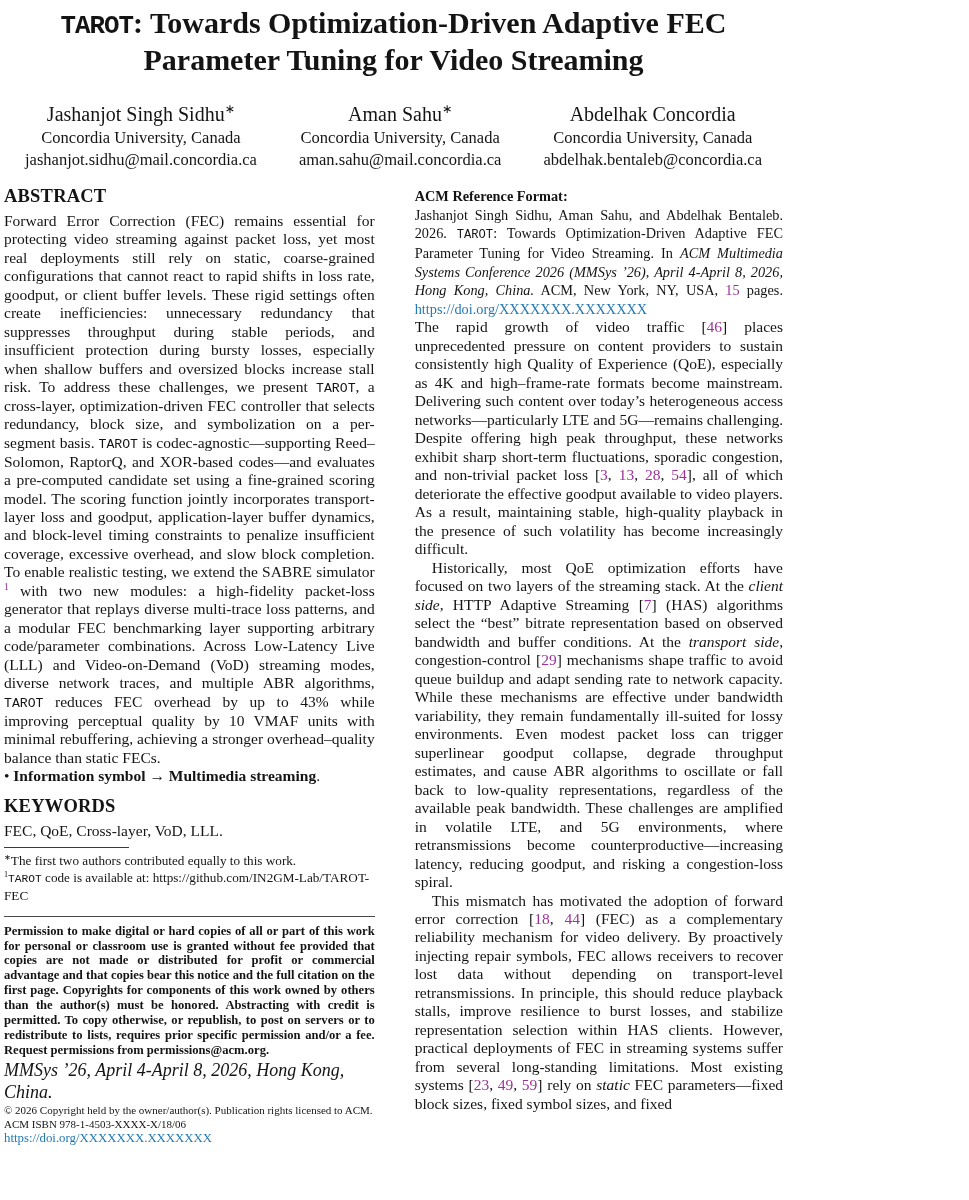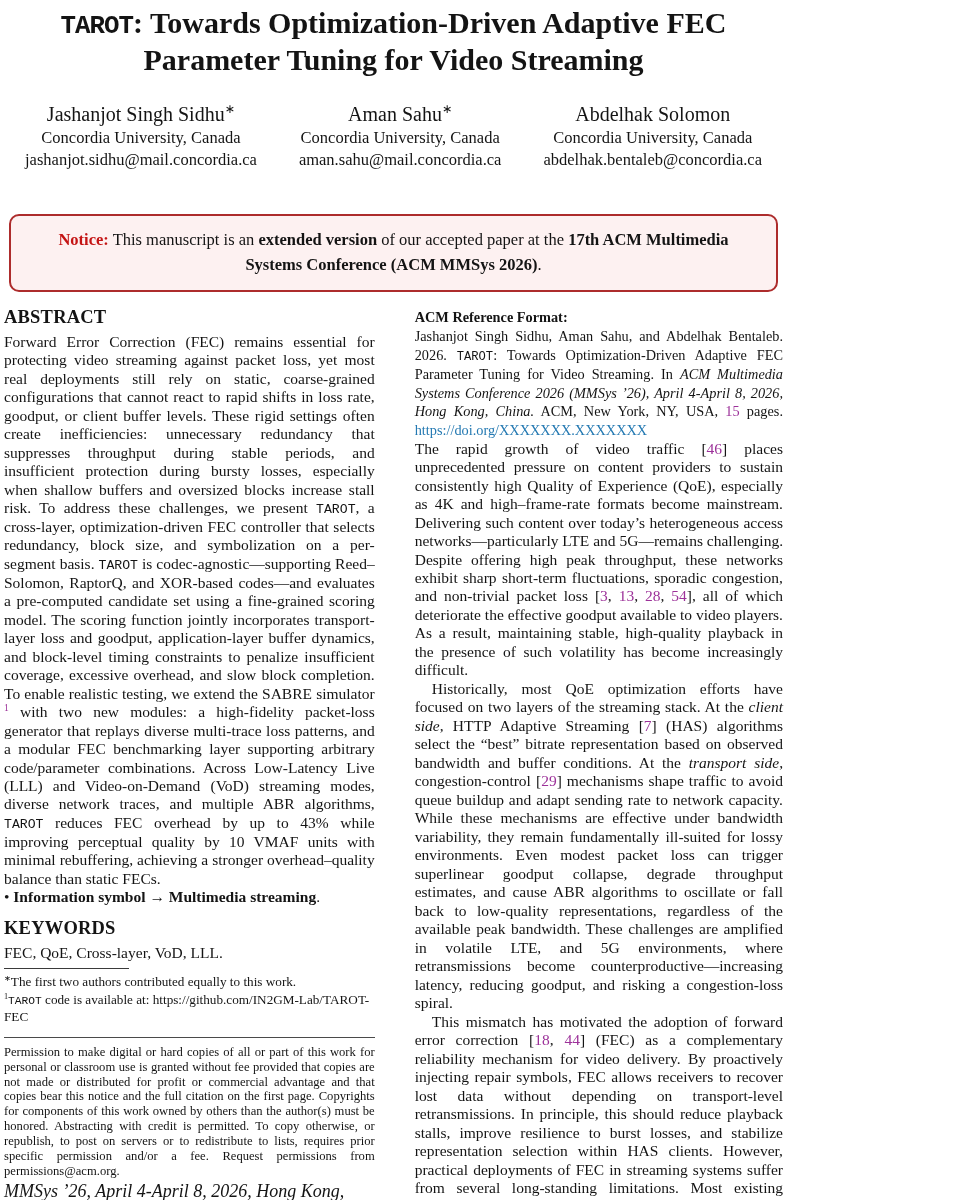--- a/index.html
+++ b/index.html
@@ -83,20 +83,21 @@
     margin:0;
     font-size:13.2px;
     line-height:1.32;
   }
   .perm-rule{width:100%;border:0;border-top:1.4px solid #4a4a4a;margin:11px 0 7px 0;}
   .perm{
     margin:0;
     font-size:12.6px;
     line-height:1.185;
     text-align:justify;
+    font-weight:bold;
   }
   .conf-line{font-style:italic;font-size:18px;line-height:1.25;margin:1px 0 0 0;}
   .meta-line{font-size:11px;line-height:1.25;margin:0;}
   .doi-link{font-size:12.8px;line-height:1.25;margin:0;color:var(--link,#2479b2);cursor:pointer;}
   
   .ref-head{font-size:14.3px;font-weight:bold;margin:2px 0 1px 0;}
   .ref-body{
     margin:0;
     font-size:14.3px;
     line-height:1.3;
@@ -121,29 +122,26 @@
       <div class="author-name"><span>Jashanjot Singh Sidhu</span><span class="seg-sup">∗</span></div>
       <div class="author-affil">Concordia University, Canada</div>
       <div class="author-email">jashanjot.sidhu@mail.concordia.ca</div>
     </div>
     <div class="author">
       <div class="author-name"><span>Aman Sahu</span><span class="seg-sup">∗</span></div>
       <div class="author-affil">Concordia University, Canada</div>
       <div class="author-email">aman.sahu@mail.concordia.ca</div>
     </div>
     <div class="author">
-      <div class="author-name"><span>Abdelhak Solomon</span></div>
+      <div class="author-name"><span>Abdelhak Concordia</span></div>
       <div class="author-affil">Concordia University, Canada</div>
       <div class="author-email">abdelhak.bentaleb@concordia.ca</div>
     </div>
   </div>
 
-  <div class="notice">
-    <span><span class="seg-red">Notice:</span><span> This manuscript is an </span><span class="seg-b">extended version</span><span> of our accepted paper at the </span><span class="seg-b">17th ACM Multimedia Systems Conference (ACM MMSys 2026)</span><span>.</span></span>
-  </div>
 
   <div class="columns">
 
     <div class="col col-left">
       <h2 class="sec">ABSTRACT</h2>
       <p class="body"><span>Forward Error Correction (FEC) remains essential for protecting video streaming against packet loss, yet most real deployments still rely on static, coarse-grained configurations that cannot react to rapid shifts in loss rate, goodput, or client buffer levels. These rigid settings often create inefficiencies: unnecessary redundancy that suppresses throughput during stable periods, and insufficient protection during bursty losses, especially when shallow buffers and oversized blocks increase stall risk. To address these challenges, we present </span><span class="seg-m">TAROT</span><span>, a cross-layer, optimization-driven FEC controller that selects redundancy, block size, and symbolization on a per-segment basis. </span><span class="seg-m">TAROT</span><span> is codec-agnostic—supporting Reed–Solomon, RaptorQ, and XOR-based codes—and evaluates a pre-computed candidate set using a fine-grained scoring model. The scoring function jointly incorporates transport-layer loss and goodput, application-layer buffer dynamics, and block-level timing constraints to penalize insufficient coverage, excessive overhead, and slow block completion. To enable realistic testing, we extend the SABRE simulator </span><span class="seg-supc">1</span><span> with two new modules: a high-fidelity packet-loss generator that replays diverse multi-trace loss patterns, and a modular FEC benchmarking layer supporting arbitrary code/parameter combinations. Across Low-Latency Live (LLL) and Video-on-Demand (VoD) streaming modes, diverse network traces, and multiple ABR algorithms, </span><span class="seg-m">TAROT</span><span> reduces FEC overhead by up to 43% while improving perceptual quality by 10 VMAF units with minimal rebuffering, achieving a stronger overhead–quality balance than static FECs.</span></p>
 
       <p class="body"><span>• </span><span class="seg-b">Information symbol</span><span> → </span><span class="seg-b">Multimedia streaming</span><span>.</span></p>
 
       <h2 class="sec spaced">KEYWORDS</h2>

